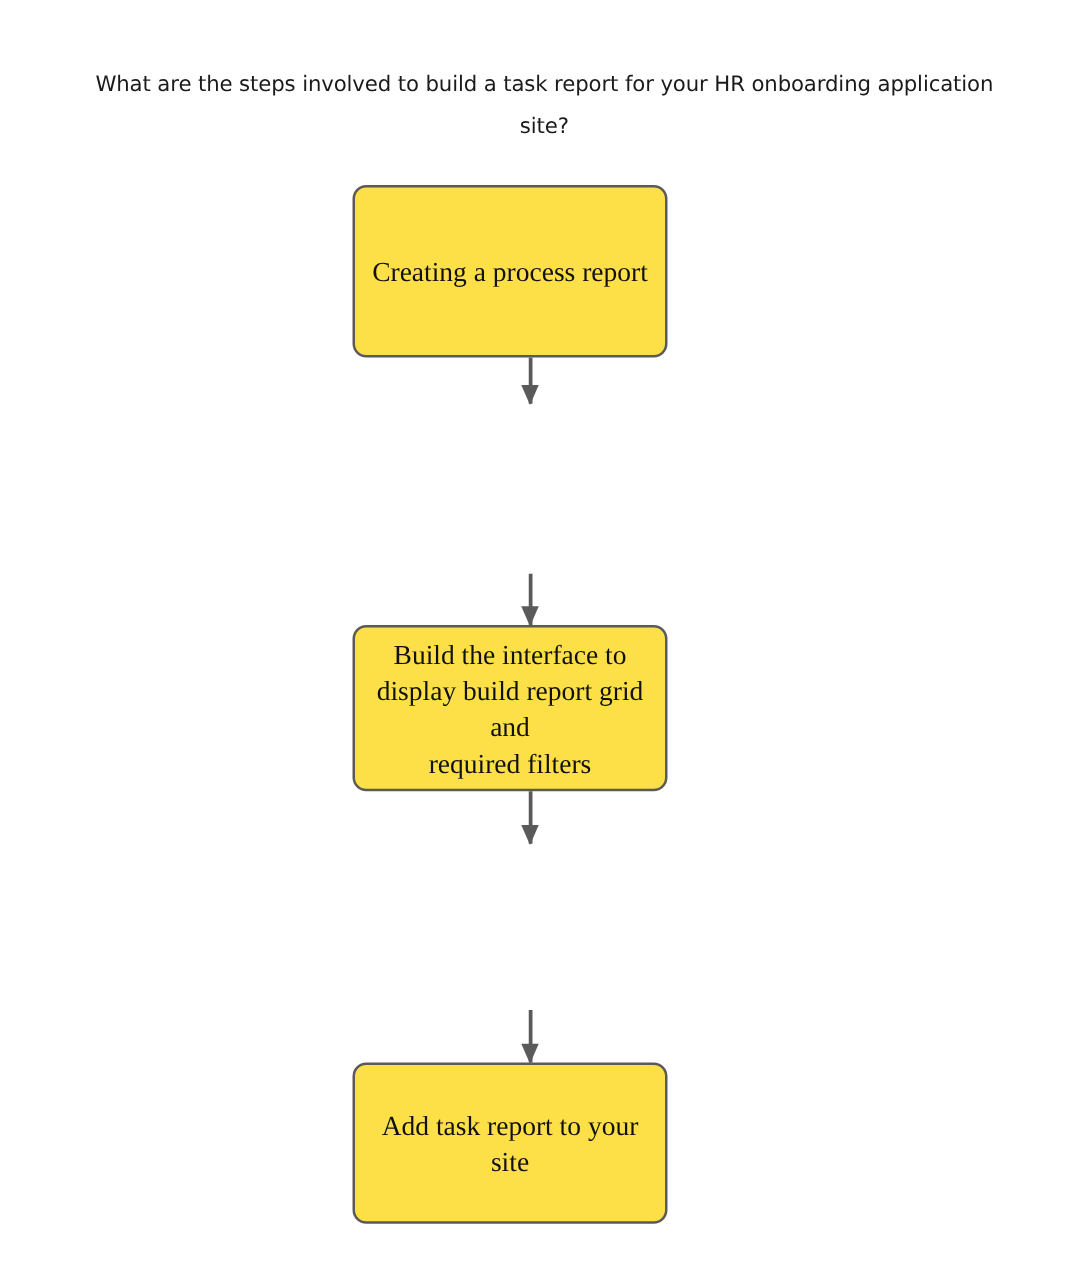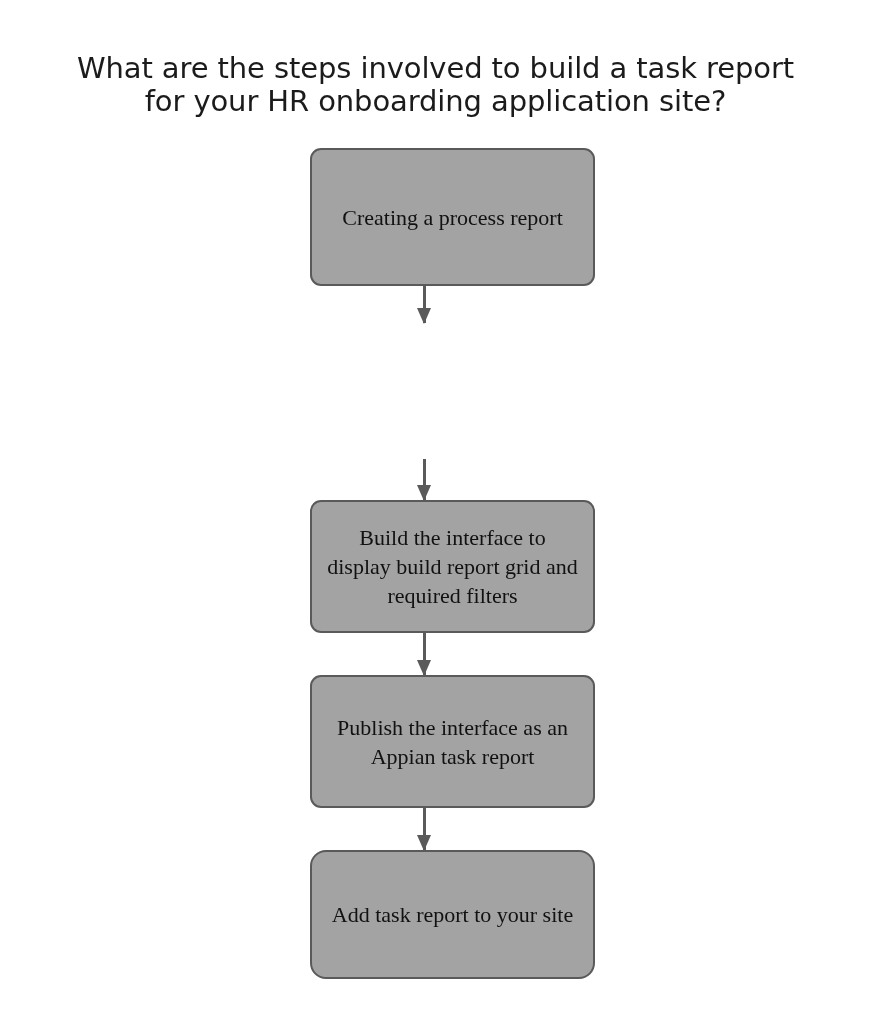--- a/index.html
+++ b/index.html
@@ -18,69 +18,68 @@
   }
 
   
   .question-title {
     position: absolute;
     left: 60px;
     top: 52px;
     width: 751px;
     text-align: center;
     font-family: "DejaVu Sans", "Liberation Sans", sans-serif;
-    font-size: 29px;
+    font-size: 17px;
     line-height: 33px;
     color: #1b1b1b;
     font-weight: 400;
     letter-spacing: -0.1px;
   }
 
   
   .flow-canvas {
     position: absolute;
     left: 0;
     top: 0;
     width: 871px;
     height: 1023px;
   }
 
   .flow-node {
     position: absolute;
     left: 282px;
-    width: 285px;
+    width: 252px;
     box-sizing: border-box;
     border: 2px solid #5a5a5a;
     border-radius: 11px;
-    background: #a3a3a3;
+    background: #fde047;
     display: flex;
     align-items: center;
     justify-content: center;
-    margin-left: 28px;
   }
 
   .flow-node-label {
     display: block;
     width: 100%;
     text-align: center;
     font-family: "Liberation Serif", "DejaVu Serif", serif;
     font-size: 22px;
     line-height: 29px;
     color: #111111;
     padding: 0 6px;
     box-sizing: border-box;
     white-space: pre-line;
   }
 
   
   .node-1 { top: 148px;  height: 138px; }
   .node-2 { top: 323px;  height: 136px; }
   .node-3 { top: 500px;  height: 133px; }
   .node-4 { top: 675px;  height: 133px; }
-  .node-5 { top: 850px;  height: 129px; border-radius: 16px; }
+  .node-5 { top: 850px;  height: 129px; }
 
   
   .flow-connector {
     position: absolute;
     left: 423px;
     width: 3px;
   }
   .flow-connector .conn-line {
     position: absolute;
     left: 0;
@@ -131,24 +130,20 @@
     <span class="flow-node-label">Build the interface to
 display build report grid and
 required filters</span>
   </div>
 
   <div class="flow-connector conn-3">
     <span class="conn-line"></span>
     <span class="conn-head"></span>
   </div>
 
-  <div class="flow-node node-4">
-    <span class="flow-node-label">Publish the interface as an
-Appian task report</span>
-  </div>
 
   <div class="flow-connector conn-4">
     <span class="conn-line"></span>
     <span class="conn-head"></span>
   </div>
 
   <div class="flow-node node-5">
     <span class="flow-node-label">Add task report to your site</span>
   </div>
 

